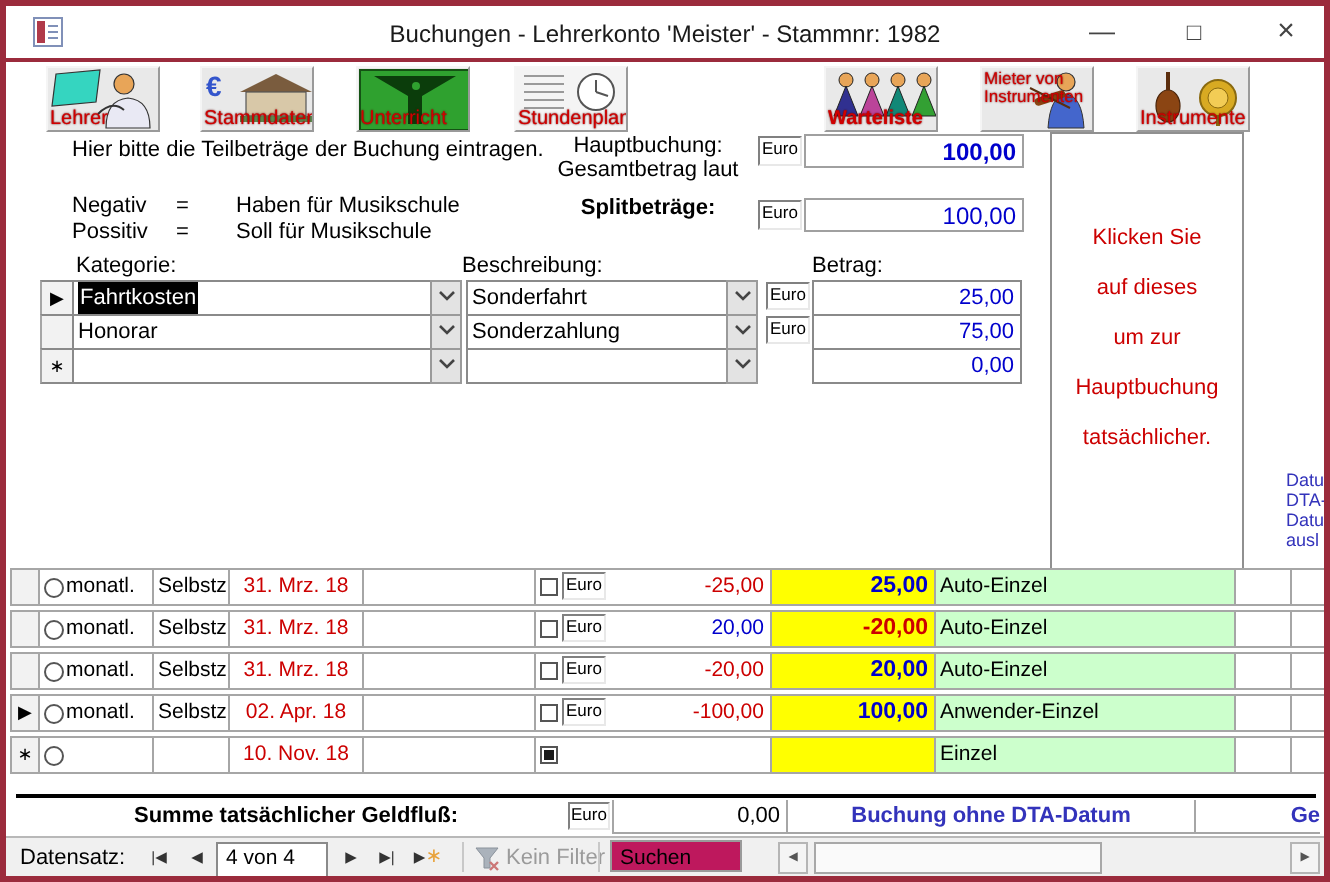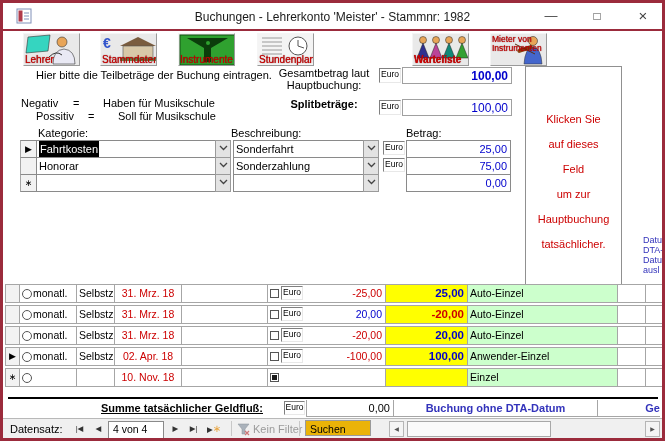--- a/index.html
+++ b/index.html
@@ -50,21 +50,21 @@
   .num{text-align:right;padding-right:3px;}
   
   .sum-line{position:absolute;left:5px;top:394px;width:650px;height:2px;background:#000;}
   .sum-cell{position:absolute;top:397px;height:17px;box-sizing:border-box;border-bottom:1px solid #A6A6A6;line-height:16px;overflow:hidden;}
   
   .navbar{position:absolute;left:0;top:415px;width:659px;height:20px;background:#F0F0F0;border-top:1px solid #B8B8B8;box-sizing:border-box;}
   .nav-btn{position:absolute;top:3px;width:17px;height:14px;text-align:center;font-size:7.5px;line-height:14px;color:#333;cursor:default;}
   .rec-box{position:absolute;left:105px;top:2px;width:56px;height:32px;box-sizing:border-box;background:#fff;border:1px solid #8a8a8a;font-size:10.5px;padding:1px 0 0 4px;}
   .nav-sep{position:absolute;top:2px;height:15px;border-left:1px solid #C8C8C8;}
   .gray-txt{color:#9B9B9B;}
-  .search-box{position:absolute;left:302px;top:1px;width:66px;height:16px;box-sizing:border-box;background:#eab308;border:1px solid #9a9a9a;font-size:10.5px;padding:1px 0 0 4px;font-family:"Liberation Sans",sans-serif;}
+  .search-box{position:absolute;left:302px;top:1px;width:66px;height:16px;box-sizing:border-box;background:#be185d;border:1px solid #9a9a9a;font-size:10.5px;padding:1px 0 0 4px;font-family:"Liberation Sans",sans-serif;}
   .sb-btn{position:absolute;top:2px;width:15px;height:16px;box-sizing:border-box;background:#F4F4F4;border:1px solid #B5B5B5;text-align:center;font-size:6px;line-height:14px;color:#555;}
   .sb-thumb{position:absolute;left:404px;top:2px;width:144px;height:16px;box-sizing:border-box;background:#FAFAFA;border:1px solid #A8A8A8;}
 </style>
 </head>
 <body>
 
 <div class="window">
 <div class="client">
 
   <div class="titlebar">
@@ -101,21 +101,21 @@
           <rect x="19" y="24" width="36" height="3" fill="#5C8A4E"></rect>
         </svg>
     <span class="tbtn-label">Stammdaten</span>
   </div>
   <div class="tbtn" style="left:175px;">
     <svg width="57" height="32">
           <rect x="1" y="1" width="55" height="30" fill="#2FA12F" stroke="#145214"></rect>
           <polygon points="8,4 49,4 32,14 32,28 25,28 25,14" fill="#0B3D0B"></polygon>
           <circle cx="29" cy="9" r="2" fill="#2FA12F"></circle>
         </svg>
-    <span class="tbtn-label">Instrumente</span>
+    <span class="tbtn-label">Unterricht</span>
   </div>
   <div class="tbtn" style="left:254px;">
     <svg width="57" height="32">
           <rect x="0" y="0" width="57" height="32" fill="#F4F4F4"></rect>
           <g stroke="#9a9a9a">
             <line x1="4" y1="4" x2="24" y2="4"></line>
             <line x1="4" y1="8" x2="24" y2="8"></line>
             <line x1="4" y1="12" x2="24" y2="12"></line>
             <line x1="4" y1="16" x2="24" y2="16"></line>
             <line x1="4" y1="20" x2="24" y2="20"></line>
@@ -143,32 +143,42 @@
   </div>
   <div class="tbtn" style="left:487px;">
     <svg width="57" height="32">
           <circle cx="42" cy="7" r="4.5" fill="#E8A558" stroke="#333" stroke-width="0.6"></circle>
           <path d="M33 30 Q34 14 42 13 Q50 14 51 30 Z" fill="#4466CC" stroke="#333" stroke-width="0.5"></path>
           <rect x="26" y="13" width="16" height="4" rx="2" fill="#8B4513" transform="rotate(-18 34 15)"></rect>
           <line x1="24" y1="10" x2="44" y2="20" stroke="#5C2E0E"></line>
         </svg>
     <span class="tbtn-label small">Mieter von Instrumenten</span>
   </div>
+  <div class="tbtn" style="left:565px;">
+    <svg width="57" height="32">
+          <ellipse cx="15" cy="19" rx="6" ry="8" fill="#8B4513" stroke="#4a2409" stroke-width="0.6"></ellipse>
+          <line x1="15" y1="11" x2="15" y2="2" stroke="#5C2E0E" stroke-width="2"></line>
+          <circle cx="40" cy="15" r="9" fill="#D8AA22" stroke="#8a6a10"></circle>
+          <circle cx="40" cy="15" r="5" fill="#F2CC55" stroke="#8a6a10" stroke-width="0.5"></circle>
+          <line x1="40" y1="24" x2="40" y2="29" stroke="#8a6a10" stroke-width="2"></line>
+        </svg>
+    <span class="tbtn-label">Instrumente</span>
+  </div>
 
   <div class="abs" style="left:33px;top:66px;">Hier bitte die Teilbeträge der Buchung eintragen.</div>
-  <div class="abs" style="left:18px;top:94px;">
+  <div class="abs" style="left:33px;top:94px;">
     <span style="display:inline-block;width:52px;">Negativ</span><span style="display:inline-block;width:30px;">=</span><span>Haben für Musikschule</span>
   </div>
   <div class="abs" style="left:33px;top:107px;">
     <span style="display:inline-block;width:52px;">Possitiv</span><span style="display:inline-block;width:30px;">=</span><span>Soll für Musikschule</span>
   </div>
 
   <div class="abs" style="left:267px;top:64px;width:108px;text-align:center;line-height:12px;">
+    <div>Hauptbuchung:</div>
     <div>Gesamtbetrag laut</div>
-    <div>Hauptbuchung:</div>
   </div>
   <span class="euro-box" style="left:376px;top:65px;width:22px;height:15px;">Euro</span>
   <div class="val-box bold c-blue" style="left:399px;top:64px;width:110px;height:17px;font-size:12px;">100,00</div>
 
   <div class="abs bold" style="left:267px;top:95px;width:108px;text-align:center;line-height:12px;">
     <div>Splitbeträge:</div>
   </div>
   <span class="euro-box" style="left:376px;top:97px;width:22px;height:15px;">Euro</span>
   <div class="val-box c-blue" style="left:399px;top:96px;width:110px;height:17px;font-size:12px;">100,00</div>
 
@@ -207,21 +217,20 @@
         </svg></div>
   <div class="g-cell" style="left:230px;top:171px;width:131px;height:18px;"></div>
   <div class="combo-btn" style="left:360px;top:171px;height:18px;"><svg width="9" height="6">
           <polyline points="1,1 4.5,4.5 8,1" fill="none" stroke="#444" stroke-width="1.3"></polyline>
         </svg></div>
   <div class="g-cell num c-blue" style="left:403px;top:171px;width:105px;height:18px;line-height:16px;">0,00</div>
 
   <div class="ret-panel">
     <div>Klicken Sie</div>
     <div>auf dieses</div>
-    <div>Feld</div>
     <div>um zur</div>
     <div>Hauptbuchung</div>
     <div>tatsächlicher.</div>
   </div>
 
   <div class="clipped-blue">
     <div>Datu</div>
     <div>DTA-</div>
     <div>Datu</div>
     <div>ausl</div>
@@ -296,21 +305,21 @@
     <i class="chk c-filled" style="left:265px;"></i>
 
     <span class="ds-cell num c-red" style="left:298px;width:83px;"></span>
     <span class="ds-cell num yellow bold c-blue" style="left:381px;width:82px;font-size:11.5px;"></span>
     <span class="ds-cell green" style="left:463px;width:150px;padding-left:2px;">Einzel</span>
     <span class="ds-cell" style="left:613px;width:28px;"></span>
     <span class="ds-cell" style="left:641px;width:16px;border-right:none;"></span>
   </div>
 
   <div class="sum-line"></div>
-  <div class="sum-cell bold" style="left:80px;width:198px;text-align:center;border-bottom:none;text-decoration:underline;">Summe tatsächlicher Geldfluß:</div>
+  <div class="sum-cell bold" style="left:64px;width:198px;text-align:left;border-bottom:none;">Summe tatsächlicher Geldfluß:</div>
   <span class="euro-box" style="left:281px;top:398px;width:21px;height:14px;">Euro</span>
   <div class="sum-cell num" style="left:303px;width:88px;border-left:1px solid #A6A6A6;border-right:1px solid #A6A6A6;">0,00</div>
   <div class="sum-cell bold" style="left:391px;width:204px;text-align:center;color:#3333BB;border-right:1px solid #A6A6A6;">Buchung ohne DTA-Datum</div>
   <div class="sum-cell bold" style="left:595px;width:62px;text-align:right;color:#3333BB;">Ge</div>
 
   <div class="navbar">
     <span class="abs" style="left:7px;top:4px;">Datensatz:</span>
     <span class="nav-btn" style="left:68px;">|◀</span>
     <span class="nav-btn" style="left:87px;">◀</span>
     <span class="rec-box">4 von 4</span>

